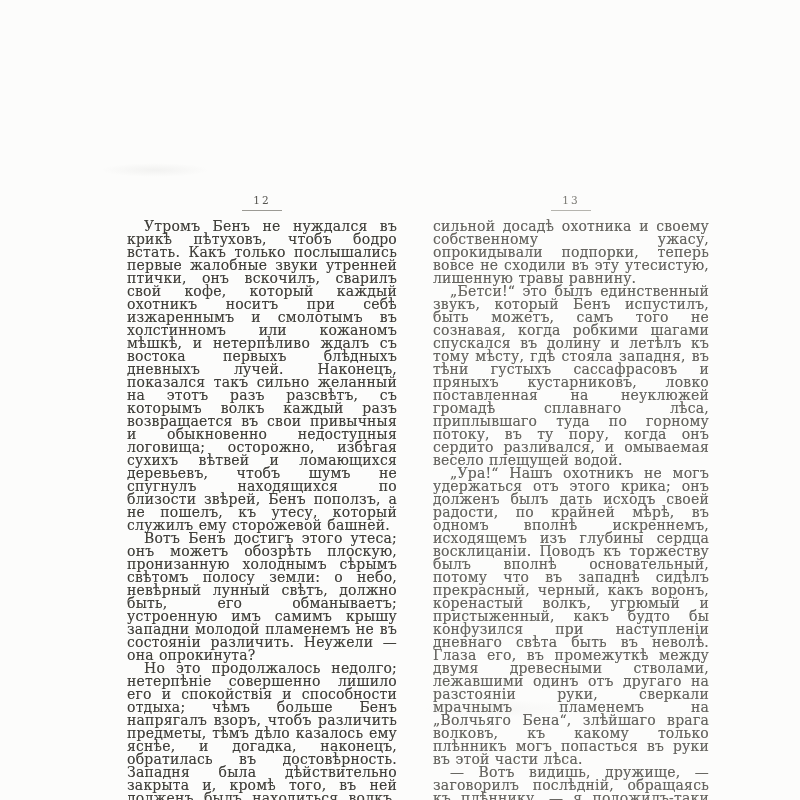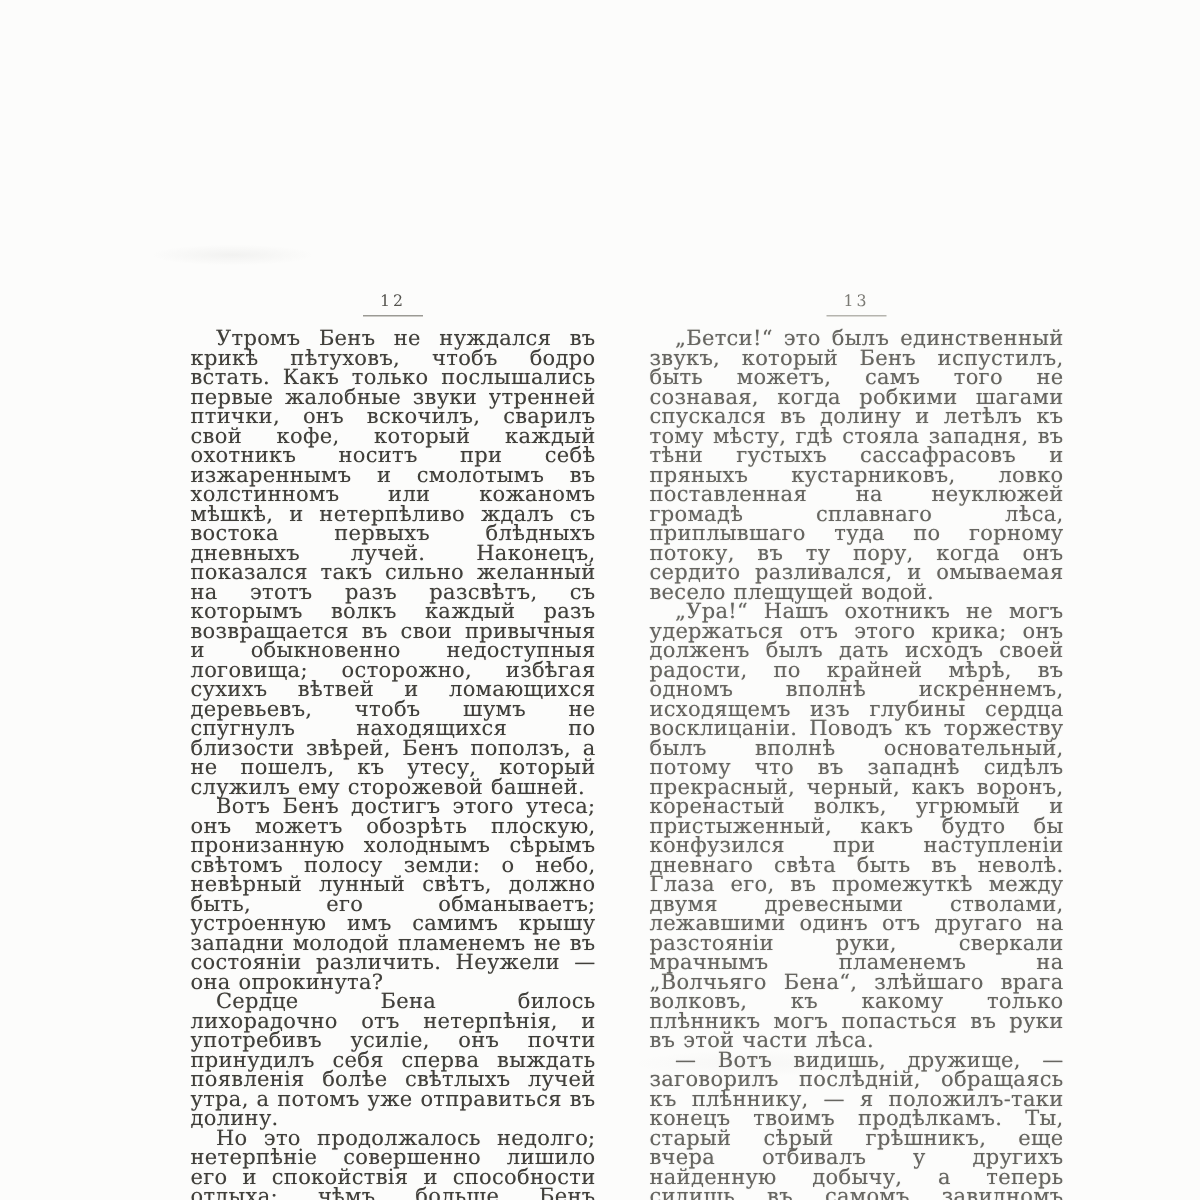--- a/index.html
+++ b/index.html
@@ -83,27 +83,27 @@
   <div class="smudge smudge-1"></div>
   <div class="smudge smudge-2"></div>
 
   <div class="page page-left">
     <div class="page-header">
       <span class="page-number">12</span>
       <div class="page-number-rule"></div>
     </div>
     <p>Утромъ Бенъ не нуждался въ крикѣ пѣтуховъ, чтобъ бодро встать. Какъ только послышались первые жалобные звуки утренней птички, онъ вскочилъ, сварилъ свой кофе, который каждый охотникъ носитъ при себѣ изжареннымъ и смолотымъ въ холстинномъ или кожаномъ мѣшкѣ, и нетерпѣливо ждалъ съ востока первыхъ блѣдныхъ дневныхъ лучей. Наконецъ, показался такъ сильно желанный на этотъ разъ разсвѣтъ, съ которымъ волкъ каждый разъ возвращается въ свои привычныя и обыкновенно недоступныя логовища; осторожно, избѣгая сухихъ вѣтвей и ломающихся деревьевъ, чтобъ шумъ не спугнулъ находящихся по близости звѣрей, Бенъ поползъ, а не пошелъ, къ утесу, который служилъ ему сторожевой башней.</p>
     <p>Вотъ Бенъ достигъ этого утеса; онъ можетъ обозрѣть плоскую, пронизанную холоднымъ сѣрымъ свѣтомъ полосу земли: о небо, невѣрный лунный свѣтъ, должно быть, его обманываетъ; устроенную имъ самимъ крышу западни молодой пламенемъ не въ состояніи различить. Неужели — она опрокинута?</p>
-    <p>Сердце Бена билось лихорадочно отъ нетерпѣнія, и употребивъ усиліе, онъ почти принудилъ себя сперва выждать появленія болѣе свѣтлыхъ лучей утра, а потомъ уже отправиться въ долину.</p>
     <p>Но это продолжалось недолго; нетерпѣніе совершенно лишило его и спокойствія и способности отдыха; чѣмъ больше Бенъ напрягалъ взоръ, чтобъ различить предметы, тѣмъ дѣло казалось ему яснѣе, и догадка, наконецъ, обратилась въ достовѣрность. Западня была дѣйствительно закрыта и, кромѣ того, въ ней долженъ былъ находиться волкъ, потому что коровы, которыя прежде много разъ, къ</p>
   </div>
 
   <div class="page page-right">
     <div class="page-header">
       <span class="page-number">13</span>
       <div class="page-number-rule"></div>
     </div>
+    <p class="continuation">сильной досадѣ охотника и своему собственному ужасу, опрокидывали подпорки, теперь вовсе не сходили въ эту утесистую, лишенную травы равнину.</p>
     <p>„Бетси!“ это былъ единственный звукъ, который Бенъ испустилъ, быть можетъ, самъ того не сознавая, когда робкими шагами спускался въ долину и летѣлъ къ тому мѣсту, гдѣ стояла западня, въ тѣни густыхъ сассафрасовъ и пряныхъ кустарниковъ, ловко поставленная на неуклюжей громадѣ сплавнаго лѣса, приплывшаго туда по горному потоку, въ ту пору, когда онъ сердито разливался, и омываемая весело плещущей водой.</p>
     <p>„Ура!“ Нашъ охотникъ не могъ удержаться отъ этого крика; онъ долженъ былъ дать исходъ своей радости, по крайней мѣрѣ, въ одномъ вполнѣ искреннемъ, исходящемъ изъ глубины сердца восклицаніи. Поводъ къ торжеству былъ вполнѣ основательный, потому что въ западнѣ сидѣлъ прекрасный, черный, какъ воронъ, коренастый волкъ, угрюмый и пристыженный, какъ будто бы конфузился при наступленіи дневнаго свѣта быть въ неволѣ. Глаза его, въ промежуткѣ между двумя древесными стволами, лежавшими одинъ отъ другаго на разстояніи руки, сверкали мрачнымъ пламенемъ на „Волчьяго Бена“, злѣйшаго врага волковъ, къ какому только плѣнникъ могъ попасться въ руки въ этой части лѣса.</p>
     <p>— Вотъ видишь, дружище, — заговорилъ послѣдній, обращаясь къ плѣннику, — я положилъ-таки конецъ твоимъ продѣлкамъ. Ты, старый сѣрый грѣшникъ, еще вчера отбивалъ у другихъ найденную добычу, а теперь сидишь въ самомъ завидномъ положеніи, въ надежномъ мѣстечкѣ. Да погоди, съ тобой я съиграю еще не такую шутку.</p>
   </div>
 
 </div>
 
 </body></html>

